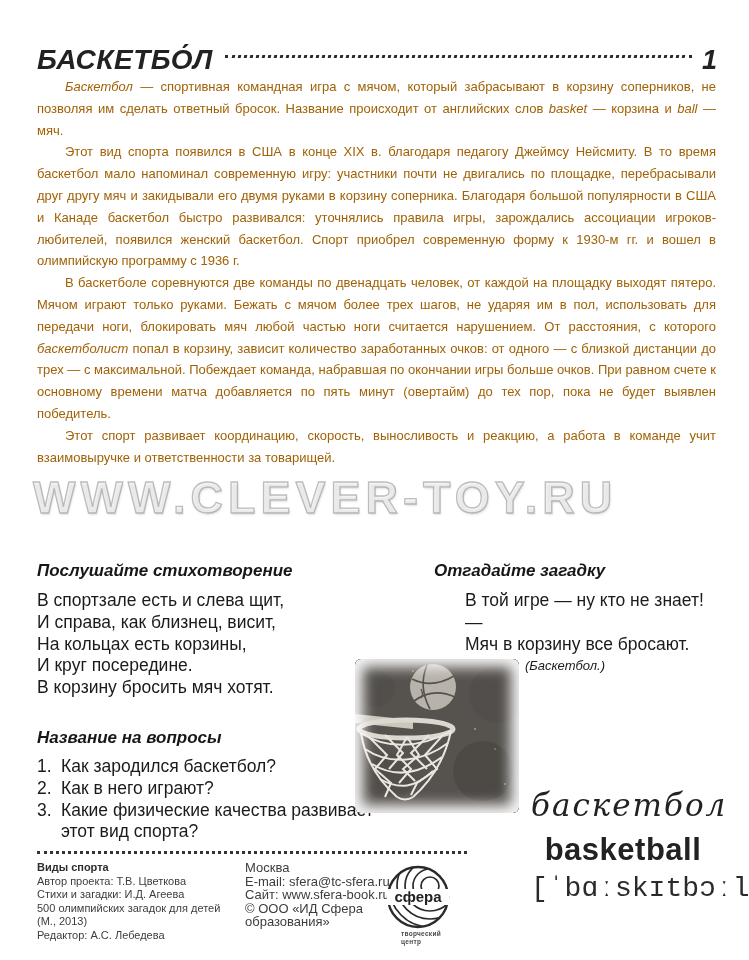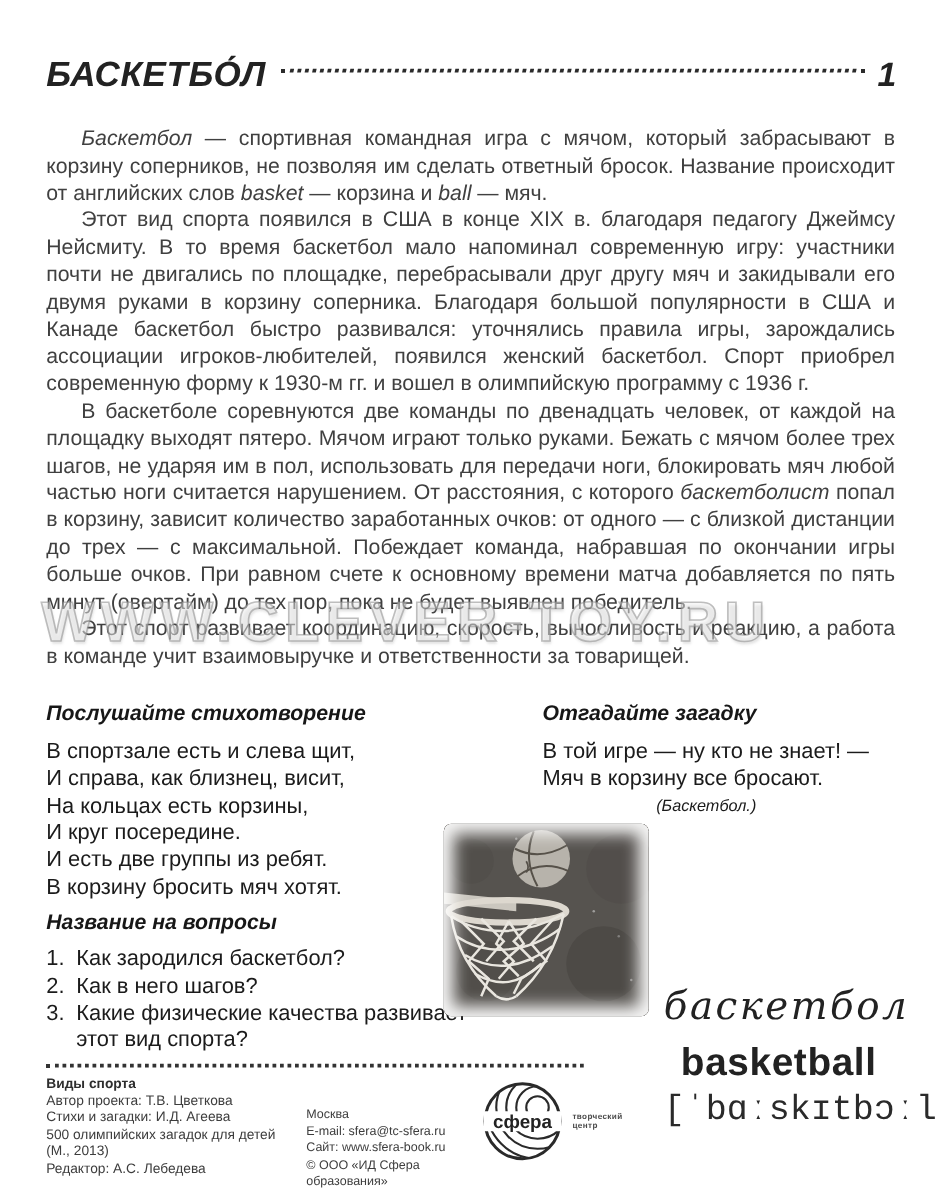--- a/index.html
+++ b/index.html
@@ -7,61 +7,61 @@
   body { font-family:"Liberation Sans", sans-serif; color:#1e1e1e; }
   .page { position:relative; width:749px; height:960px; background:#ffffff; overflow:hidden; }
 
   
   .title-row { position:absolute; left:37px; right:32px; top:44px; display:flex; align-items:center; }
   .title-text { font-style:italic; font-weight:bold; font-size:28px; letter-spacing:0.5px; color:#222; white-space:nowrap; }
   .title-leader { flex:1; border-bottom:3px dotted #2b2b2b; margin:0 10px 7px 12px; transform:skewX(-12deg); }
   .title-num { font-style:italic; font-weight:bold; font-size:27px; color:#222; padding-bottom:0px; }
 
   
-  .article { position:absolute; left:37px; top:100px; width:679px; font-size:17px; line-height:21.8px; text-align:justify; color:#404040; }
+  .article { position:absolute; left:37px; top:76px; width:679px; font-size:13px; line-height:21.8px; text-align:justify; color:#a16207; }
   .article p { text-indent:28px; margin:0; }
   .article i { font-style:italic; }
 
   
   .watermark { position:absolute; left:33px; top:472px; width:690px; text-align:left; font-size:45px; font-weight:bold; letter-spacing:5px; color:rgba(240,240,240,0.45); -webkit-text-stroke:1.3px rgba(140,140,140,0.55); text-shadow:1px 2px 2px rgba(130,130,130,0.22); white-space:nowrap; pointer-events:none; }
 
   
   .sec-heading { font-style:italic; font-weight:bold; font-size:17px; color:#171717; }
 
   
   .poem-block { position:absolute; left:37px; top:561px; width:340px; }
   .poem-lines { margin-top:9px; font-size:17.5px; line-height:21.8px; color:#1b1b1b; }
   .questions-block { position:absolute; left:37px; top:728px; width:340px; }
   .question-list { margin-top:8px; font-size:17.5px; line-height:21.8px; color:#1b1b1b; }
   .question-item { display:flex; }
   .q-num { width:24px; flex:0 0 24px; }
   .q-text { flex:1; }
 
   
   .riddle-block { position:absolute; left:434px; top:561px; width:284px; }
-  .riddle-lines { margin-top:9px; font-size:17.5px; line-height:21.8px; color:#1b1b1b; }
+  .riddle-lines { margin-top:9px; font-size:17.5px; line-height:21.8px; color:#1b1b1b;margin-left:31px; }
   .riddle-answer { font-style:italic; text-align:center; padding-right:22px; font-size:13px; line-height:21.8px; margin-top:0; color:#1b1b1b; }
 
   
   .photo { position:absolute; left:355px; top:659px; width:164px; height:154px; border-radius:6px; overflow:hidden; background:#56534f; }
   .photo::after { content:""; position:absolute; inset:0; border-radius:6px; box-shadow:inset 0 0 13px 8px rgba(255,255,255,0.95); pointer-events:none; }
   .photo svg { display:block; }
 
   
   .vocab { position:absolute; left:531px; top:782px; width:184px; text-align:center; color:#222; }
   .vocab-script { font-family:"DejaVu Serif", serif; font-style:italic; font-size:31px; letter-spacing:2px; line-height:1.5; }
   .vocab-en { font-weight:bold; font-size:31px; letter-spacing:0.5px; line-height:1.2; margin-top:2px; }
   .vocab-ipa { font-family:Liberation Mono, monospace; font-size:28px; line-height:1.3; margin-top:3px; color:#2a2a2a; }
 
   
   .footer-dots { position:absolute; left:37px; top:851px; width:430px; border-top:3px dotted #333; }
   .footer-left { position:absolute; left:37px; top:861px; width:205px; font-size:11px; line-height:13.6px; color:#3d3d3d; }
   .footer-left .f-title { font-weight:bold; color:#2e2e2e; }
-  .footer-mid { position:absolute; left:245px; top:885px; width:155px; font-size:10px; line-height:13.6px; color:#3d3d3d; }
-  .logo-wrap { position:absolute; left:384px; top:864px; display:flex; align-items:center; }
+  .footer-mid { position:absolute; left:245px; top:861px; width:155px; font-size:13px; line-height:13.6px; color:#3d3d3d; }
+  .logo-wrap { position:absolute; left:384px; top:864px; display:flex; align-items:center;flex-direction:column; }
   .logo-tagline { font-size:6.5px; line-height:7.5px; color:#4a4a4a; margin-left:4px; font-weight:bold; letter-spacing:0.3px; }
 </style>
 </head>
 <body>
 
 <div class="page">
 
   <div class="title-row">
     <span class="title-text">БАСКЕТБО́Л</span>
     <span class="title-leader"></span>
@@ -77,35 +77,34 @@
 
   <div class="watermark">WWW.CLEVER-TOY.RU</div>
 
   <div class="poem-block">
     <div class="sec-heading">Послушайте стихотворение</div>
     <div class="poem-lines">
       <div>В спортзале есть и слева щит,</div>
       <div>И справа, как близнец, висит,</div>
       <div>На кольцах есть корзины,</div>
       <div>И круг посередине.</div>
-      <div>И есть две группы из ребят.</div>
       <div>В корзину бросить мяч хотят.</div>
     </div>
   </div>
 
   <div class="questions-block">
     <div class="sec-heading">Название на вопросы</div>
     <div class="question-list">
       <div class="question-item">
         <span class="q-num">1.</span>
         <span class="q-text">Как зародился баскетбол?</span>
       </div>
       <div class="question-item">
         <span class="q-num">2.</span>
-        <span class="q-text">Как в него шагов?</span>
+        <span class="q-text">Как в него играют?</span>
       </div>
       <div class="question-item">
         <span class="q-num">3.</span>
         <span class="q-text">Какие физические качества развивает этот вид спорта?</span>
       </div>
     </div>
   </div>
 
   <div class="riddle-block">
     <div class="sec-heading">Отгадайте загадку</div>

